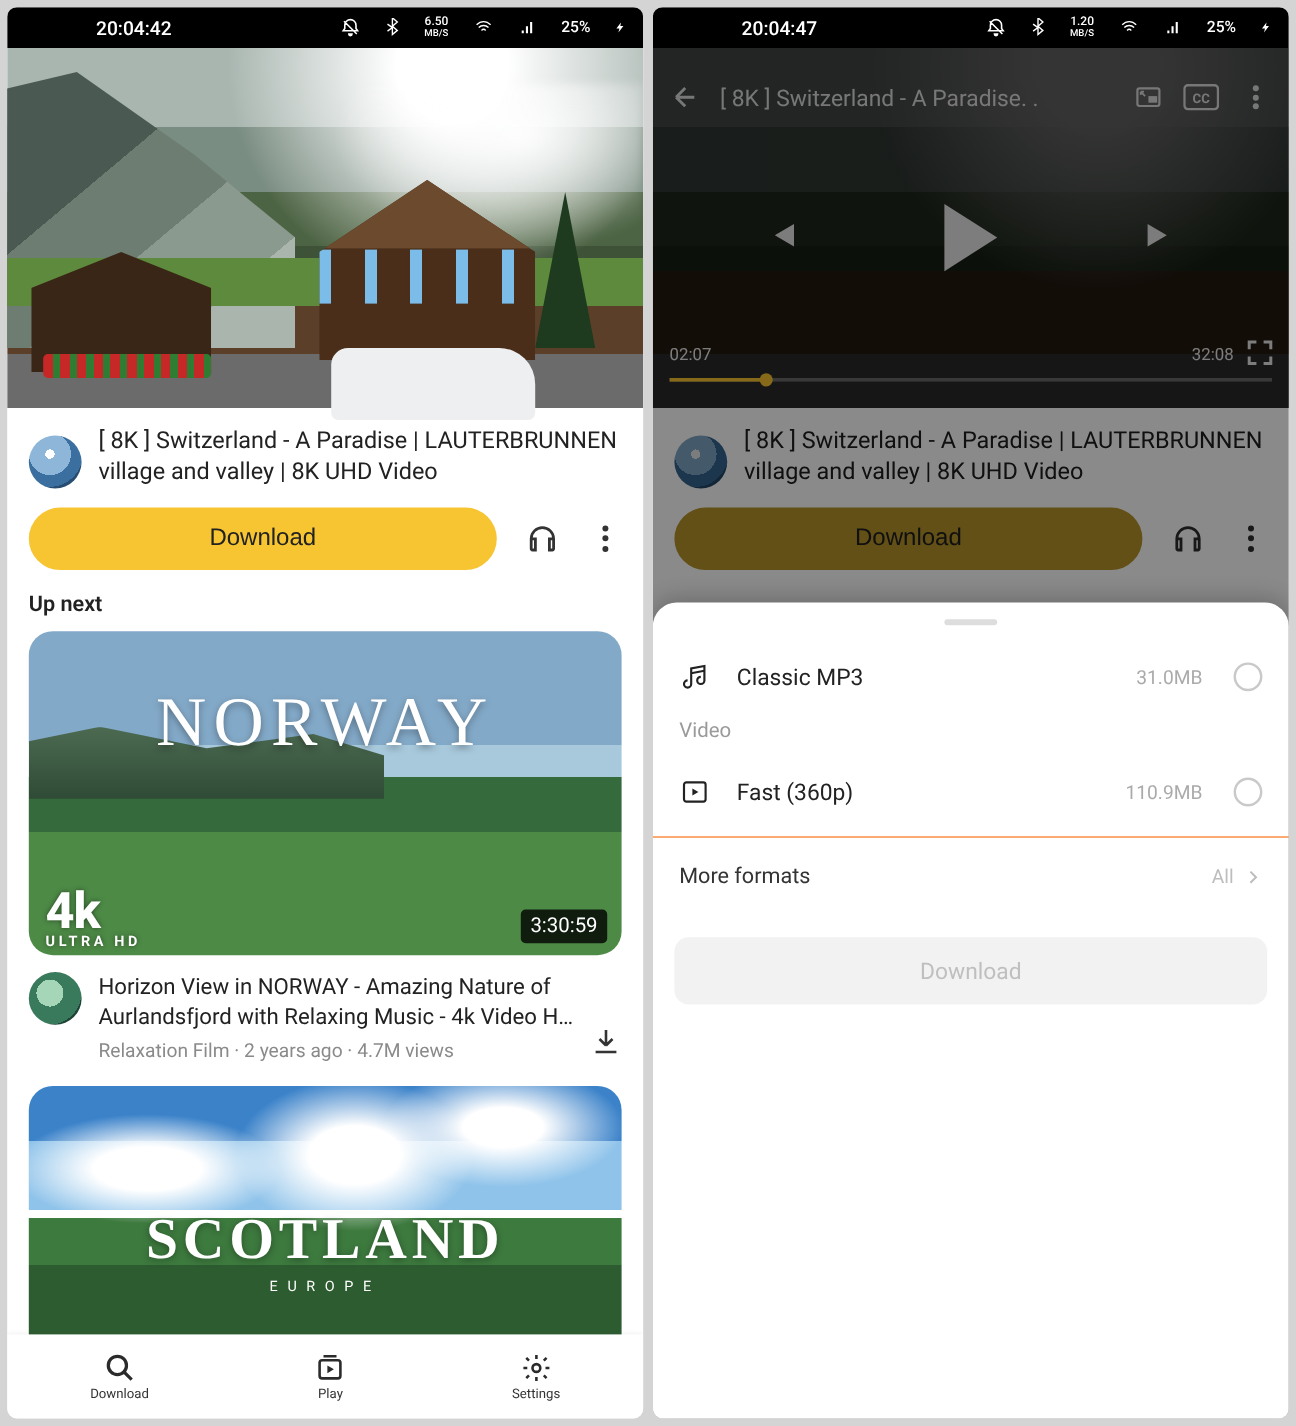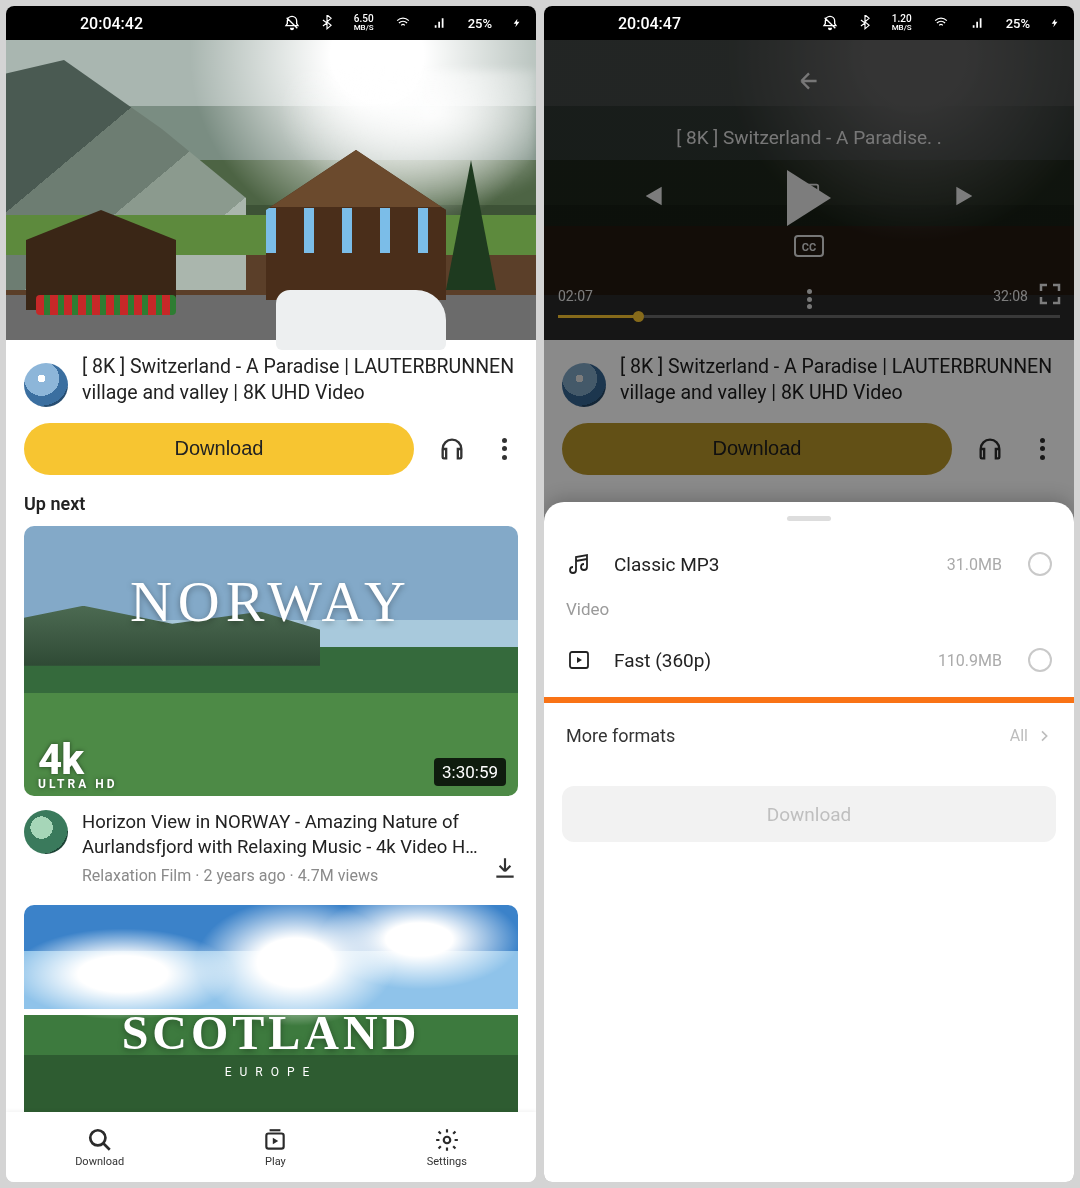--- a/index.html
+++ b/index.html
@@ -112,21 +112,21 @@
     background:#f7c531; border:none;
     font-size:20px; font-weight:500; color:#222;
     cursor:pointer;
   }
   .hp-icon, .more-icon { width:28px; height:28px; color:#333; }
   .more-icon { display:flex; flex-direction:column; justify-content:space-between; height:22px; align-items:center;}
   .more-icon span{ width:5px; height:5px; background:#333; border-radius:50%;}
   
   .section-label { font-size:18px; font-weight:600; padding:4px 18px 12px; color:#222;}
   .thumb {
-    margin:0 18px; height:270px; border-radius:10px; position:relative; overflow:hidden;
+    margin:0 18px; height:270px; border-radius:20px; position:relative; overflow:hidden;
   }
   .thumb.norway {
     background:
       linear-gradient(180deg,#83a9c8 0 35%,#a8c9dc 35% 45%,#356a3c 45% 62%,#4d8a46 62% 100%);
   }
   .thumb.norway::before{
     content:''; position:absolute; left:0; top:80px; width:60%; height:60px;
     background:linear-gradient(180deg,#4c6a52,#2f4a35);
     clip-path:polygon(0 100%,0 20%,20% 0,50% 30%,80% 10%,100% 40%,100% 100%);
   }
@@ -185,21 +185,21 @@
   
   .player{
     height:300px; position:relative; color:#e7e7e7;
     background:
       linear-gradient(rgba(0,0,0,.62),rgba(0,0,0,.62)),
       radial-gradient(circle at 70% 5%, #fff 0 10%, transparent 40%),
       linear-gradient(180deg,#a9b6b0 0 22%,#7a8d82 22% 40%,#4d6444 40% 55%,#3d5236 55% 62%,#5b3f29 62% 85%,#6b6b6b 85% 100%);
   }
   .player .topbar{
     position:absolute; left:0; right:0; top:28px;
-    display:flex; align-items:center; gap:32px; padding:0 14px;flex-direction:column;
+    display:flex; align-items:center; gap:16px; padding:0 14px;
   }
   .player .topbar .tt{ flex:1; font-size:19px; color:#ddd; white-space:nowrap; overflow:hidden; text-overflow:ellipsis;}
   .player .controls{
     position:absolute; left:0; right:0; top:130px;
     display:flex; justify-content:center; align-items:center; gap:120px;
   }
   .play{
     width:0; height:0; border-left:44px solid #e8e8e8;
     border-top:28px solid transparent; border-bottom:28px solid transparent;
   }
@@ -251,21 +251,21 @@
   .opt .ic{ width:26px; height:26px; display:flex; align-items:center; justify-content:center;}
   .opt .ic svg{ width:24px; height:24px; stroke:#222; fill:none; stroke-width:1.8;}
   .opt .lab{ flex:1; font-size:19px; color:#222;}
   .opt .sz{ font-size:16px; color:#aaa; margin-right:4px;}
   .opt .radio{
     width:24px; height:24px; border-radius:50%;
     border:2px solid #c9c9c9;
   }
   .more-row{
     display:flex; align-items:center; padding:22px 22px;
-    border-top:6px solid #f97316; margin-top:8px;
+    border-top:1px solid #f97316; margin-top:8px;
   }
   .more-row .lab{ flex:1; font-size:18px; color:#333;}
   .more-row .all{ font-size:16px; color:#bdbdbd; margin-right:8px;}
   .more-row svg{ width:16px; height:16px; stroke:#bdbdbd; fill:none; stroke-width:2.5;}
   .sheet .confirm{
     margin:18px 18px 14px; height:56px; border-radius:12px;
     background:#f2f2f2; color:#bfbfbf; font-size:19px;
     display:flex; align-items:center; justify-content:center;
   }
 </style>

